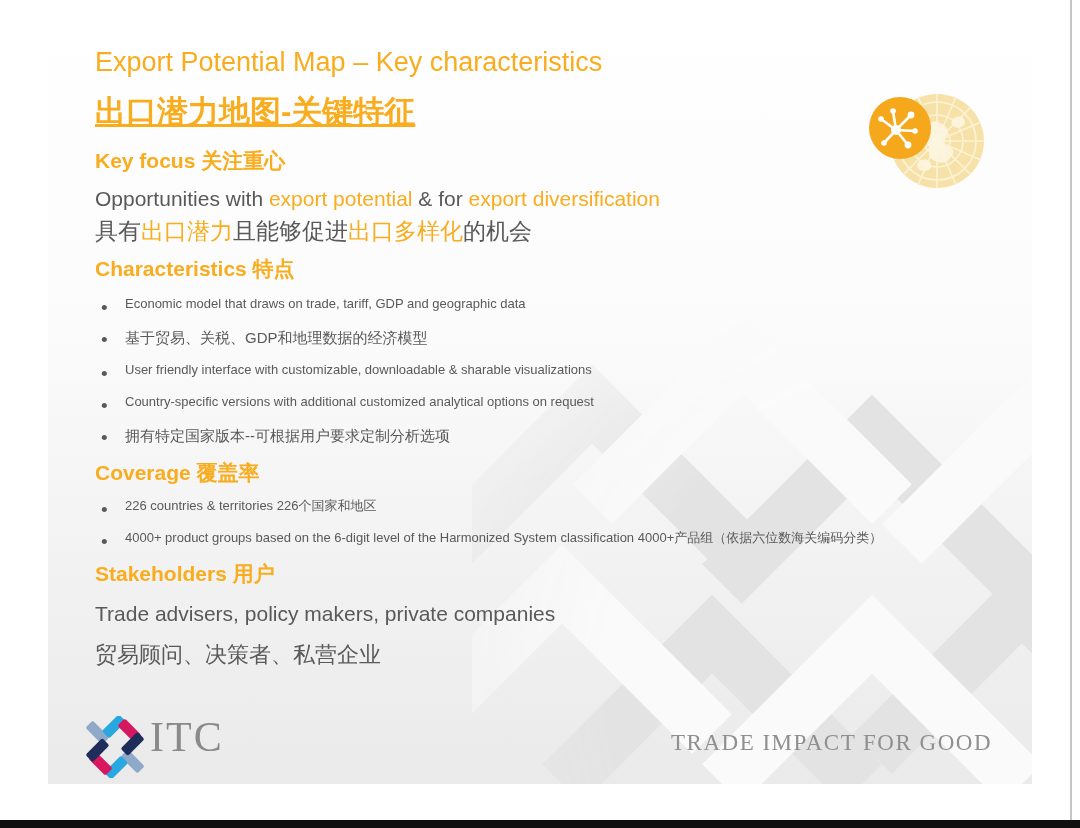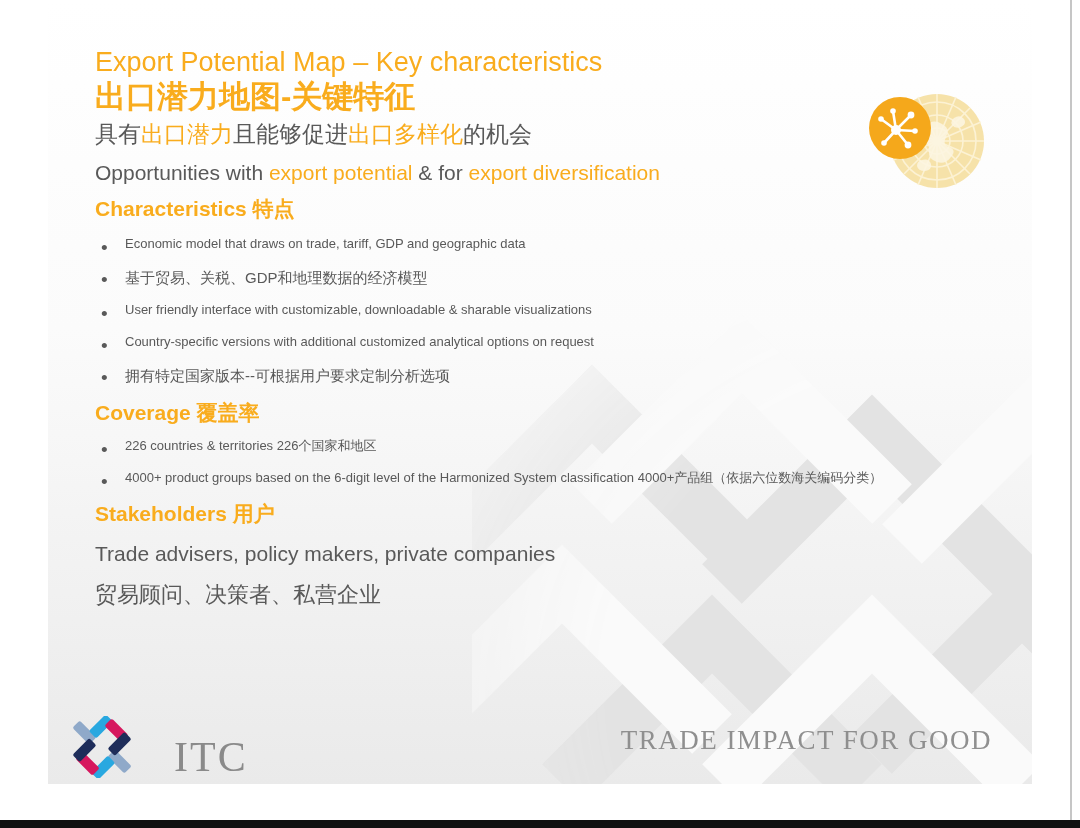--- a/index.html
+++ b/index.html
@@ -11,44 +11,44 @@
            background:linear-gradient(180deg,#ffffff 0%,#fbfbfb 42%,#f2f2f2 72%,#eaeaea 100%);
            overflow:hidden; }
 
   .watermark { position:absolute; right:0; bottom:0;
                -webkit-mask-image:radial-gradient(130% 130% at 92% 82%, #000 52%, transparent 86%);
                mask-image:radial-gradient(130% 130% at 92% 82%, #000 52%, transparent 86%); }
 
   .content { position:relative; padding:46px 40px 0 47px; z-index:2; }
 
   .title-en { font-size:27px; font-weight:400; color:var(--accent); line-height:1.2; }
-  .title-zh { font-size:31px; font-weight:700; color:var(--accent); line-height:1.15; margin-top:1px; }
+  .title-zh { font-size:31px; font-weight:700; color:var(--accent); line-height:1.15; margin-top:16px;text-decoration:underline; }
 
   .sec-heading { font-size:21px; font-weight:700; color:var(--accent); margin-top:16px; }
   .p-line { font-size:21px; color:var(--gray); margin-top:11px; line-height:1.25; }
   .p-line.zh { font-size:23px; margin-top:5px; }
   .hl { color:var(--accent); }
 
   ul.bullets { list-style:none; margin-top:13px; }
   ul.bullets li { position:relative; font-size:13px; color:var(--gray);
                   padding-left:30px; margin-bottom:15px; line-height:1.3; max-width:905px; }
   ul.bullets li.zh { font-size:15px; }
   ul.bullets li::before { content:"•"; position:absolute; left:6px; top:0; color:var(--gray); font-size:19px; }
   ul.tight { margin-top:11px; }
 
   .stake-line { font-size:21px; color:var(--gray); margin-top:14px; }
   .stake-line.zh { font-size:22px; }
 
   .globe { position:absolute; left:814px; top:88px; z-index:3; }
 
-  .footer-logo { position:absolute; left:23px; bottom:6px; display:flex; align-items:flex-end; z-index:3;gap:37px; }
+  .footer-logo { position:absolute; left:36px; bottom:6px; display:flex; align-items:flex-start; z-index:3; }
   .itc-text { font-family:"Liberation Serif", serif; font-size:42px; color:#8a8a8a;
               letter-spacing:2px; margin-left:4px; line-height:1; }
   .tagline { position:absolute; right:40px; bottom:28px; font-family:"Liberation Serif", serif;
-             font-size:27px; color:#8f8f8f; letter-spacing:1.5px; z-index:3; }
+             font-size:23px; color:#8f8f8f; letter-spacing:1.5px; z-index:3; }
 
   .right-line { position:absolute; left:1070px; top:0; width:2px; height:828px; background:#c6c6c6; }
   .bottom-bar { position:absolute; left:0; bottom:0; width:1080px; height:8px; background:#101010; }
 </style>
 </head>
 <body>
 
 <div class="page" style="--accent:#F9AC1D; --gray:#595959;">
 
   <div class="slide">
@@ -91,24 +91,25 @@
         <circle cx="53" cy="43" r="2.8"></circle>
         <circle cx="46" cy="57" r="3.4"></circle>
         <circle cx="22" cy="55" r="2.8"></circle>
       </g>
     </svg>
 
     <div class="content">
       <div class="title-en">Export Potential Map – Key characteristics</div>
       <div class="title-zh">出口潜力地图-关键特征</div>
 
+      <div class="sec-heading" style="margin-top:17px">Key focus 关注重心</div>
+
+      <p class="p-line"><span>Opportunities with </span><span class="hl">export potential</span><span> &amp; for </span><span class="hl">export diversification</span></p>
 
       <p class="p-line zh"><span>具有</span><span class="hl">出口潜力</span><span>且能够促进</span><span class="hl">出口多样化</span><span>的机会</span></p>
-
-      <p class="p-line"><span>Opportunities with </span><span class="hl">export potential</span><span> &amp; for </span><span class="hl">export diversification</span></p>
 
       <div class="sec-heading" style="margin-top:9px">Characteristics 特点</div>
 
       <ul class="bullets">
         <li>Economic model that draws on trade, tariff, GDP and geographic data</li>
         <li class="zh">基于贸易、关税、GDP和地理数据的经济模型</li>
         <li>User friendly interface with customizable, downloadable &amp; sharable visualizations</li>
         <li>Country-specific versions with additional customized analytical options on request</li>
         <li class="zh">拥有特定国家版本--可根据用户要求定制分析选项</li>
       </ul>

